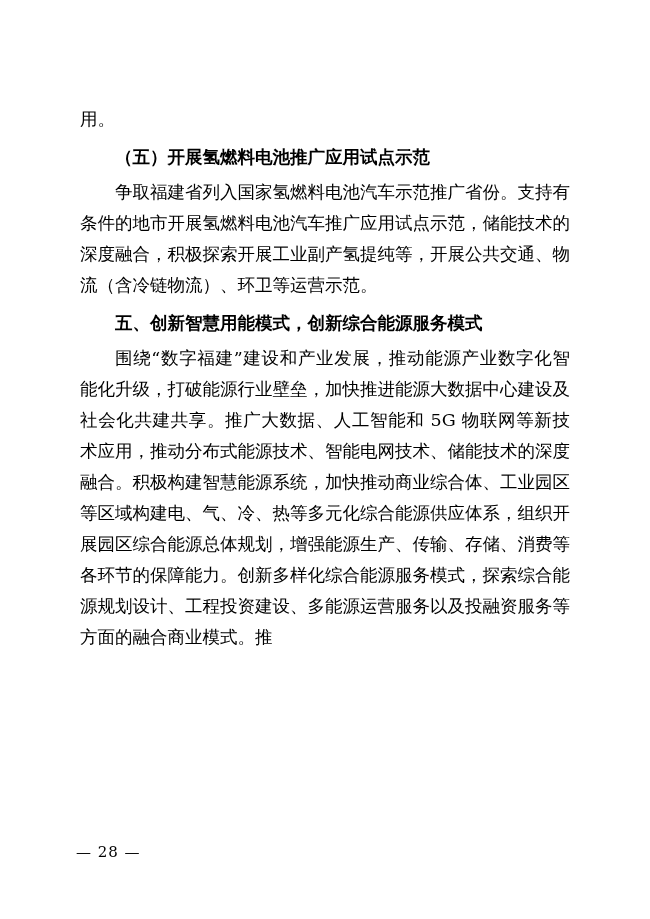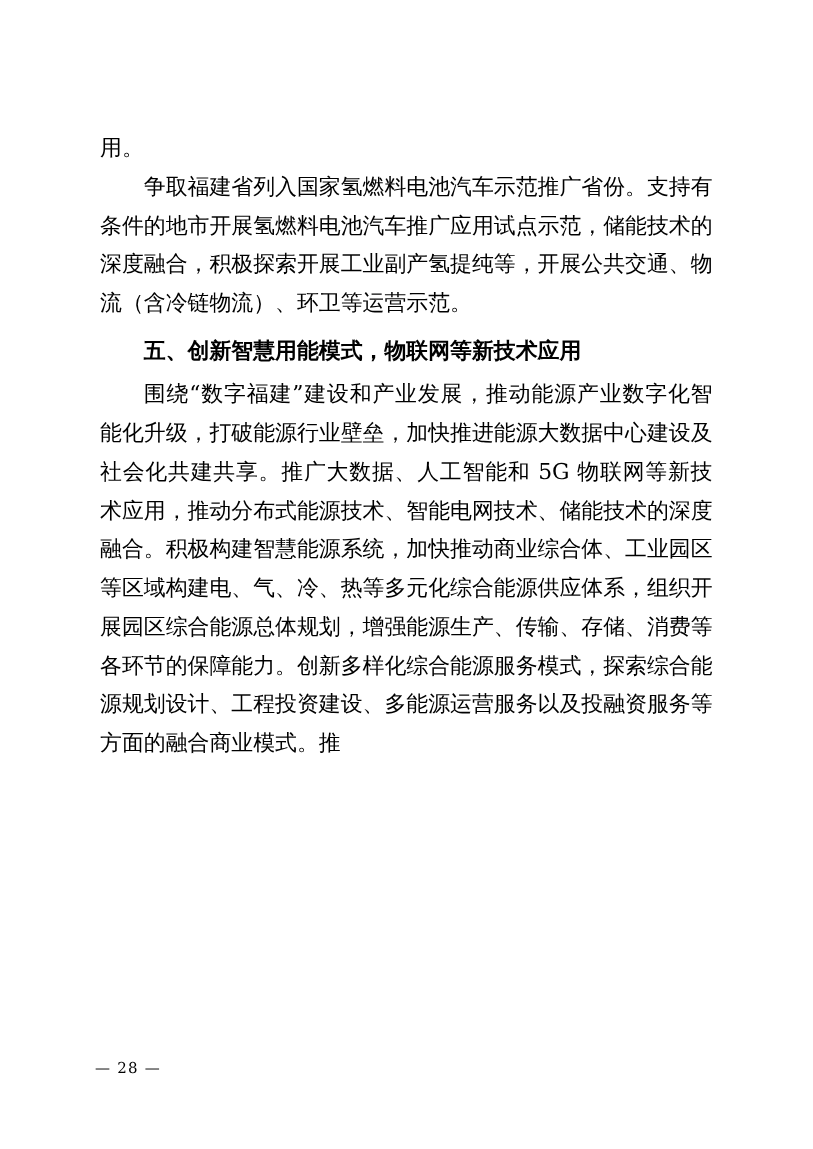--- a/index.html
+++ b/index.html
@@ -36,38 +36,39 @@
       font-family: "DejaVu Sans", "Liberation Sans", sans-serif;
       font-weight: bold;
       text-indent: 2em;
       margin-top: 7px !important;
       margin-bottom: 4px !important;
     }
     .page-number {
       position: absolute;
       left: 76px;
       bottom: 58px;
-      font-size: 12px;
+      font-size: 15px;
       letter-spacing: 1px;
       font-family: "DejaVu Serif", "Liberation Serif", serif;
       color: #000000;
     }
   </style>
 </head>
 <body>
 
 <div class="page">
   <div class="content">
 
     <p class="body cont">用。</p>
 
+    <p class="heading">（五）开展氢燃料电池推广应用试点示范</p>
 
     <p class="body indent">争取福建省列入国家氢燃料电池汽车示范推广省份。支持有条件的地市开展氢燃料电池汽车推广应用试点示范，储能技术的深度融合，积极探索开展工业副产氢提纯等，开展公共交通、物流（含冷链物流）、环卫等运营示范。</p>
 
-    <p class="heading">五、创新智慧用能模式，物联网等新技术应用</p>
+    <p class="heading">五、创新智慧用能模式，创新综合能源服务模式</p>
 
 
 
     <p class="body indent">围绕“数字福建”建设和产业发展，推动能源产业数字化智能化升级，打破能源行业壁垒，加快推进能源大数据中心建设及社会化共建共享。推广大数据、人工智能和 5G 物联网等新技术应用，推动分布式能源技术、智能电网技术、储能技术的深度融合。积极构建智慧能源系统，加快推动商业综合体、工业园区等区域构建电、气、冷、热等多元化综合能源供应体系，组织开展园区综合能源总体规划，增强能源生产、传输、存储、消费等各环节的保障能力。创新多样化综合能源服务模式，探索综合能源规划设计、工程投资建设、多能源运营服务以及投融资服务等方面的融合商业模式。推</p>
 
   </div>
 
   <div class="page-number">— 28 —</div>
 </div>
 

